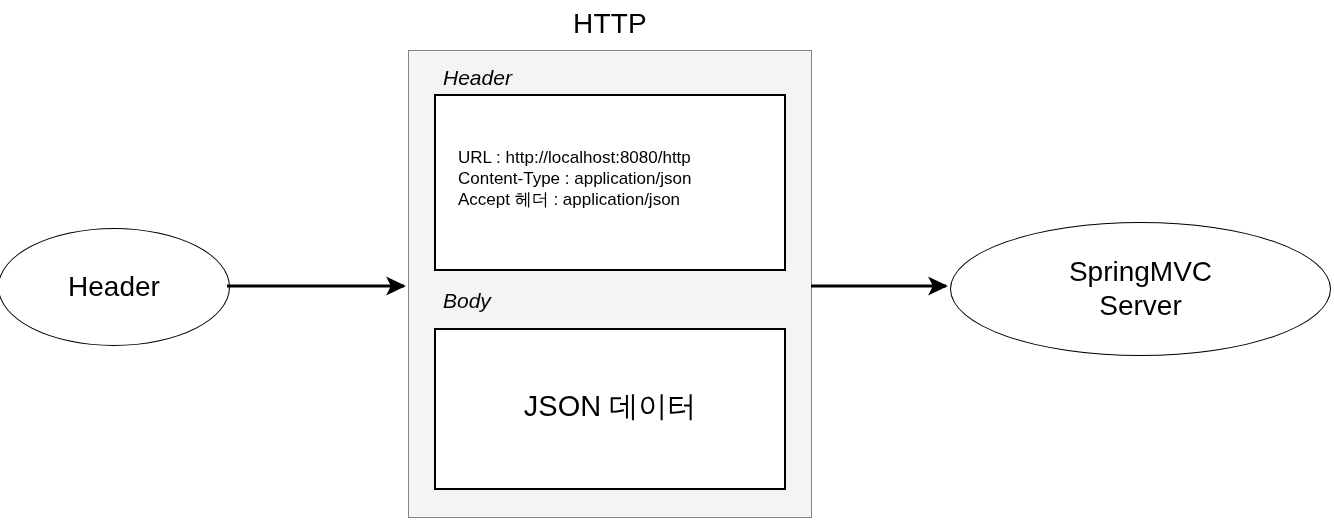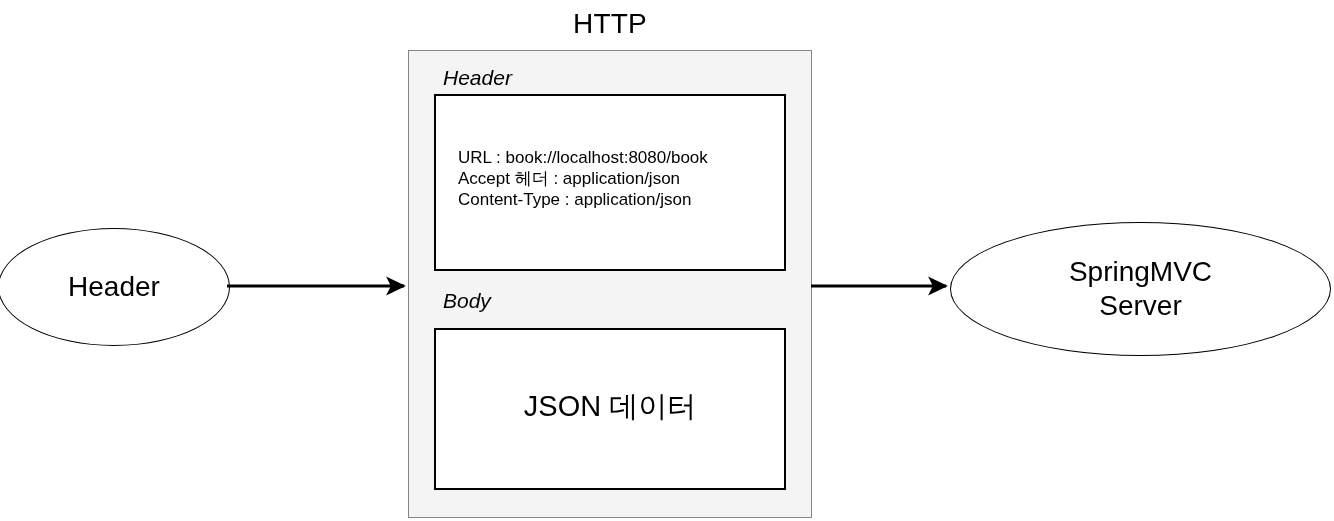--- a/index.html
+++ b/index.html
@@ -126,23 +126,23 @@
 
   <div class="abs" id="http-title">HTTP</div>
 
   <div class="abs" id="http-box"></div>
 
   <div class="abs section-label" id="header-label">Header</div>
 
   <div class="abs inner-box" id="header-inner"></div>
 
   <div class="abs" id="header-lines">
-    <div>URL : book://localhost:8080/book</div>
+    <div>URL : http://localhost:8080/http</div>
+    <div>Content-Type : application/json</div>
     <div>Accept 헤더 : application/json</div>
-    <div>Content-Type : application/json</div>
   </div>
 
   <div class="abs section-label" id="body-label">Body</div>
 
   <div class="abs inner-box" id="body-inner"></div>
 
   <div class="abs" id="body-text">JSON 데이터</div>
 
   <div class="abs node-ellipse" id="client-node">
     <span>Header</span>

